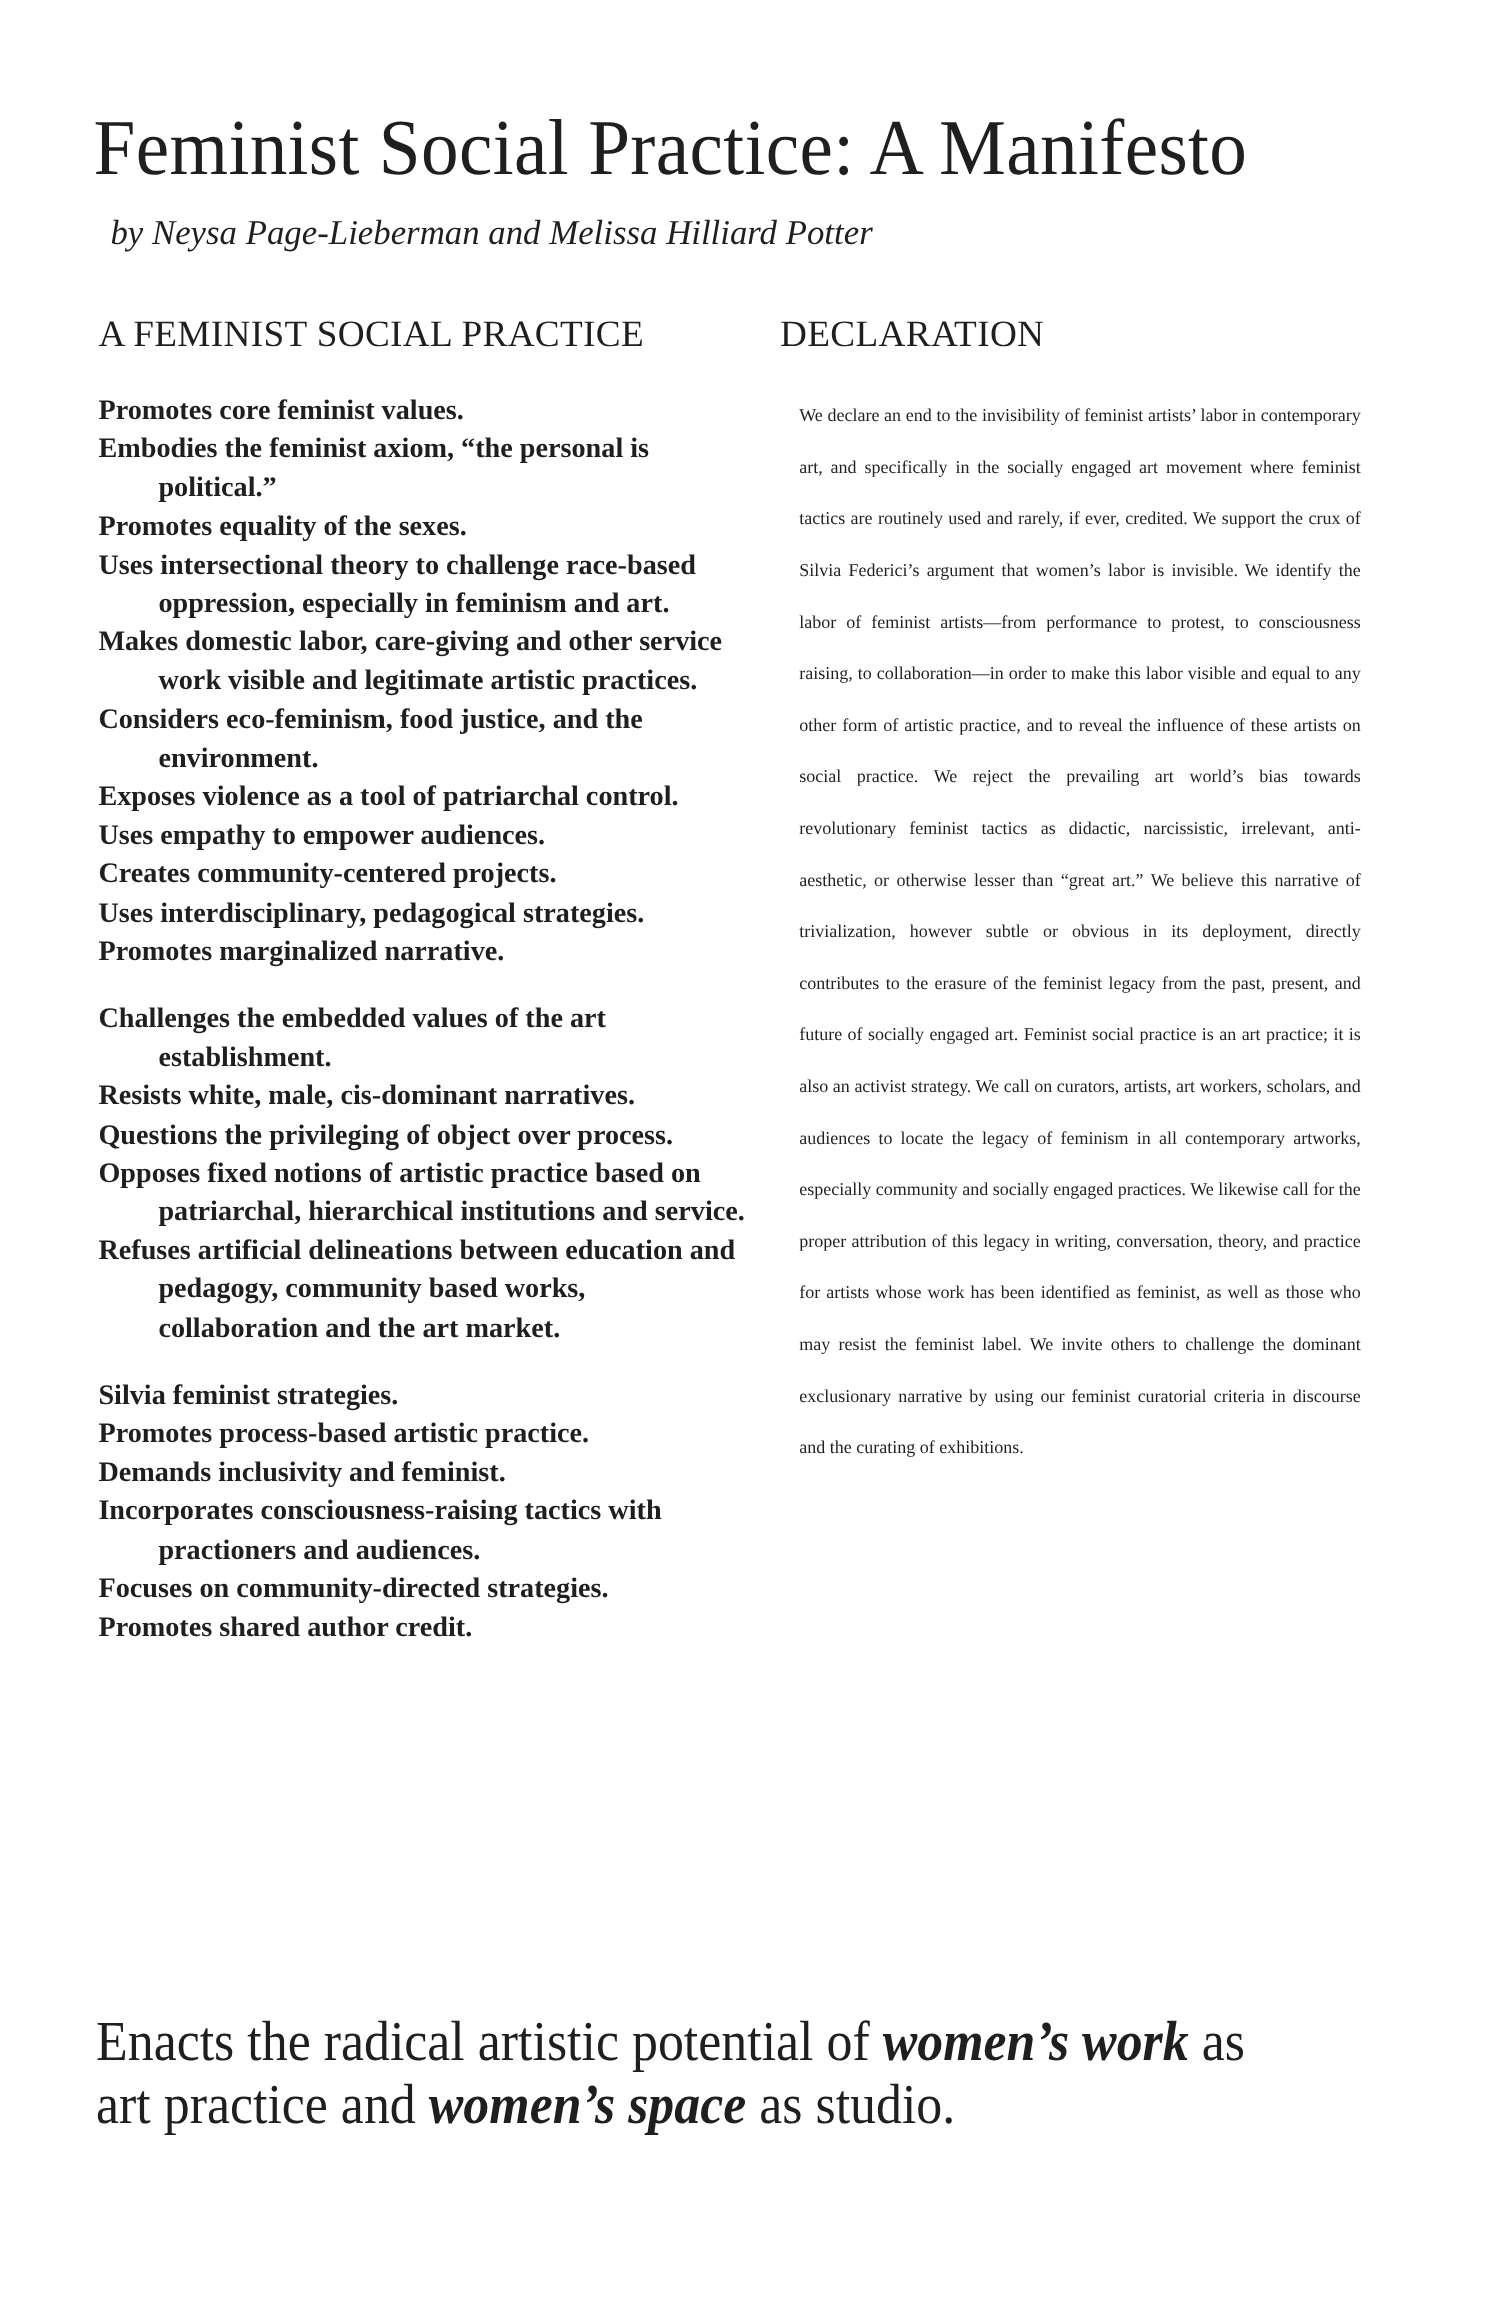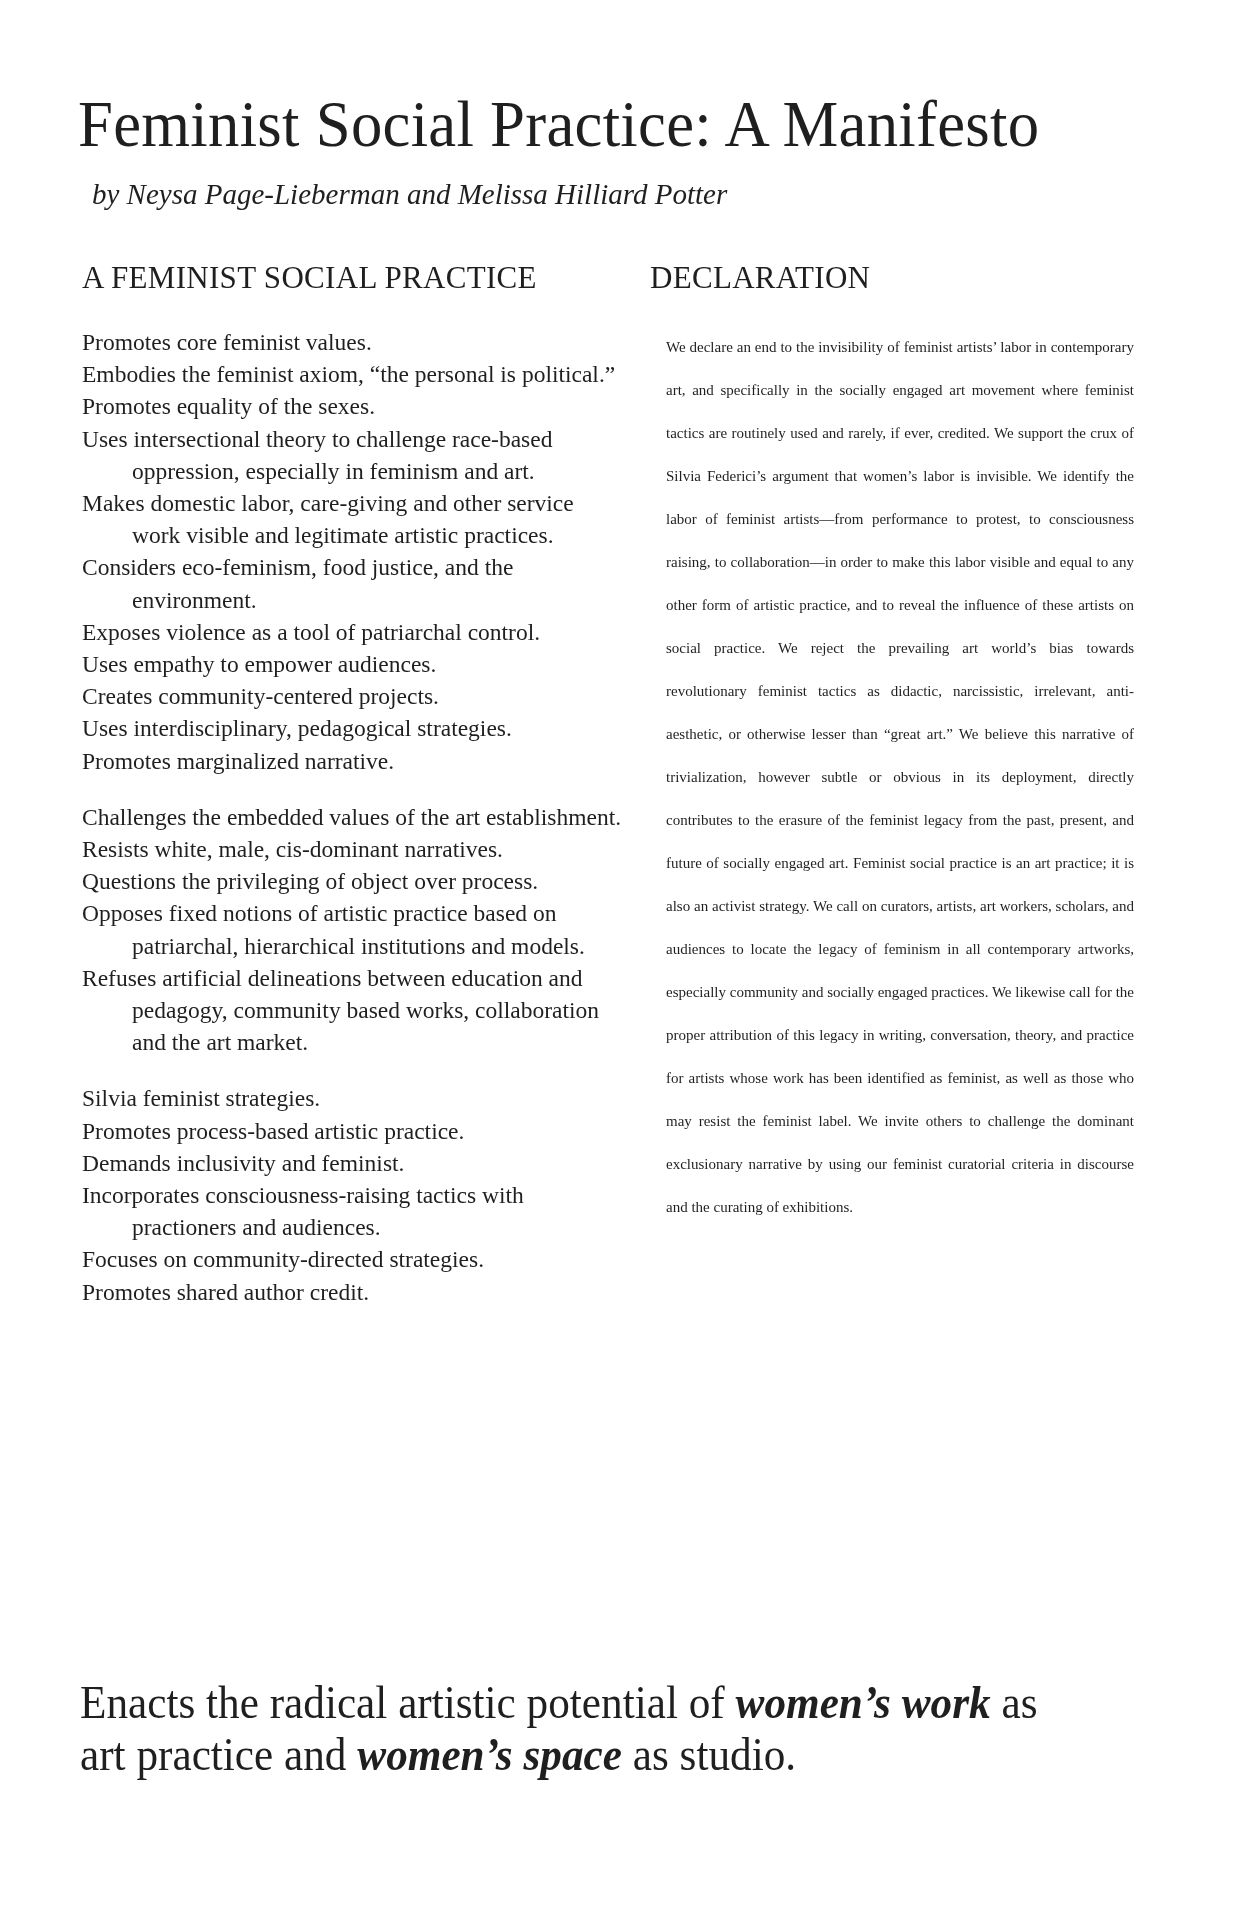--- a/index.html
+++ b/index.html
@@ -17,21 +17,21 @@
     position: absolute; left: 80px; top: 164px;
     font-size: 29px; line-height: 36px; font-style: italic; margin: 12px; white-space: nowrap;
   }
   .col { position: absolute; top: 262px; }
   .col-left { left: 82px; width: 540px; }
   .col-right { left: 650px; width: 500px; }
   .section-head {
     font-size: 31px; line-height: 32px; letter-spacing: 0.3px;
     margin: 0 0 32px 0; font-weight: normal; white-space: nowrap;
   }
-  .list { margin: 0; padding: 0; list-style: none; }
+  .list { margin: 0; padding: 0; list-style: none; font-weight: bold; }
   .list li {
     font-size: 23.5px; line-height: 32.2px;
     padding-left: 50px; text-indent: -50px; white-space: normal;
   }
   .group-gap { height: 24px; }
   .para {
     font-size: 15px; line-height: 43px; margin: 16px;
     text-align: justify; hyphens: manual;
   }
   .tagline {
@@ -60,21 +60,21 @@
     <li>Uses empathy to empower audiences.</li>
     <li>Creates community-centered projects.</li>
     <li>Uses interdisciplinary, pedagogical strategies.</li>
     <li>Promotes marginalized narrative.</li>
   </ul>
   <div class="group-gap"></div>
   <ul class="list">
     <li>Challenges the embedded values of the art establishment.</li>
     <li>Resists white, male, cis-dominant narratives.</li>
     <li>Questions the privileging of object over process.</li>
-    <li>Opposes fixed notions of artistic practice based on patriarchal, hierarchical institutions and models.</li>
+    <li>Opposes fixed notions of artistic practice based on patriarchal, hierarchical institutions and service.</li>
     <li>Refuses artificial delineations between education and pedagogy, community based works, collaboration and the art market.</li>
   </ul>
   <div class="group-gap"></div>
   <ul class="list">
     <li>Silvia feminist strategies.</li>
     <li>Promotes process-based artistic practice.</li>
     <li>Demands inclusivity and feminist.</li>
     <li>Incorporates consciousness-raising tactics with practioners and audiences.</li>
     <li>Focuses on community-directed strategies.</li>
     <li>Promotes shared author credit.</li>

